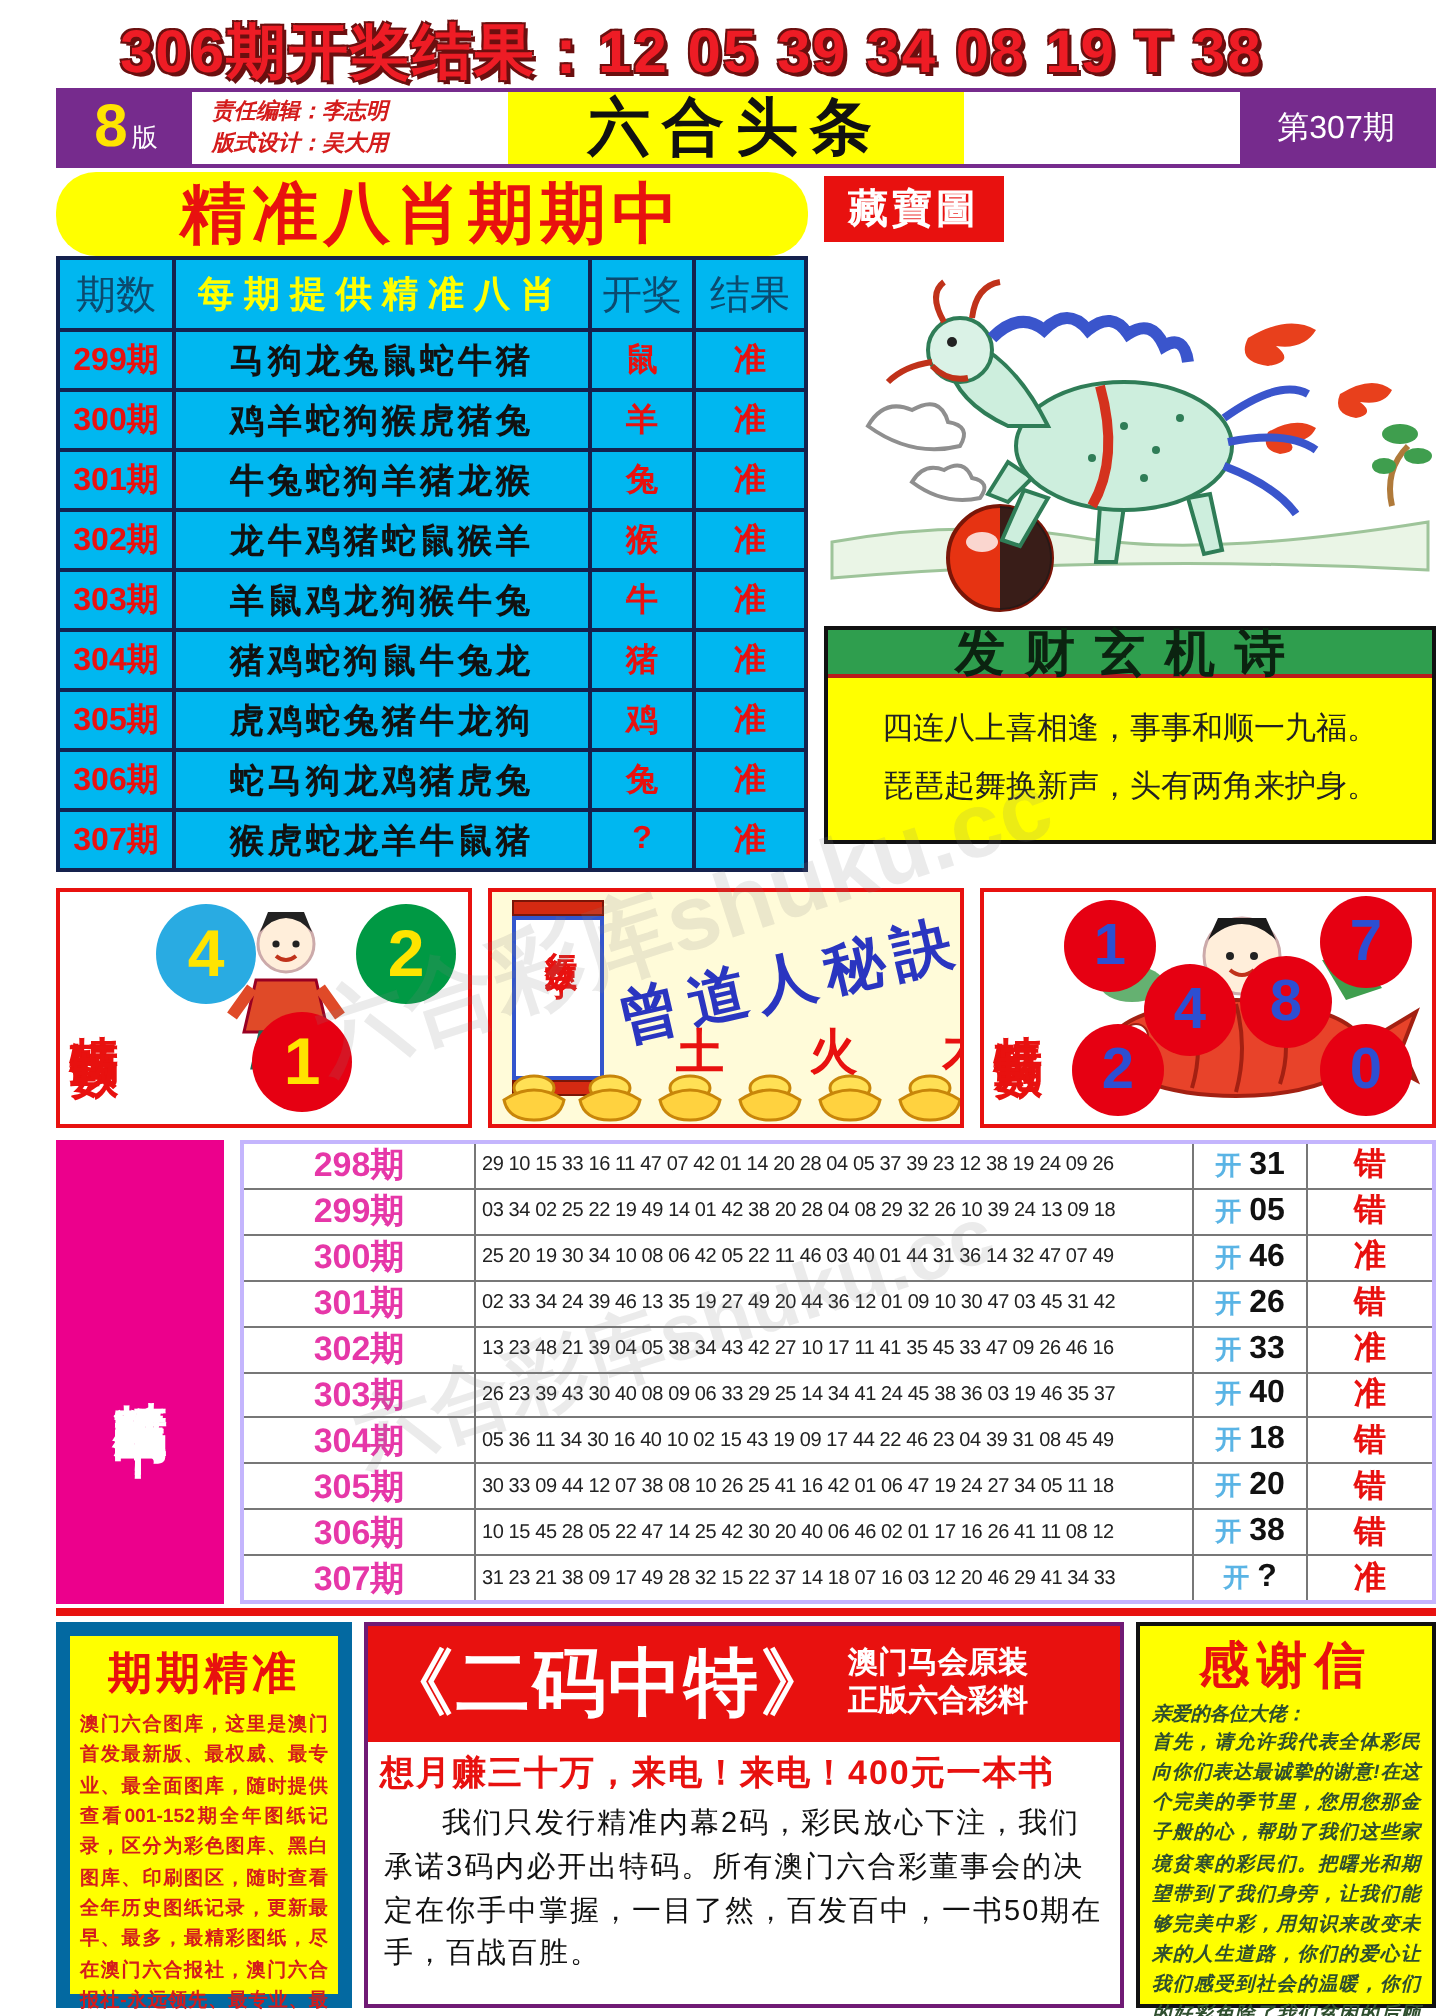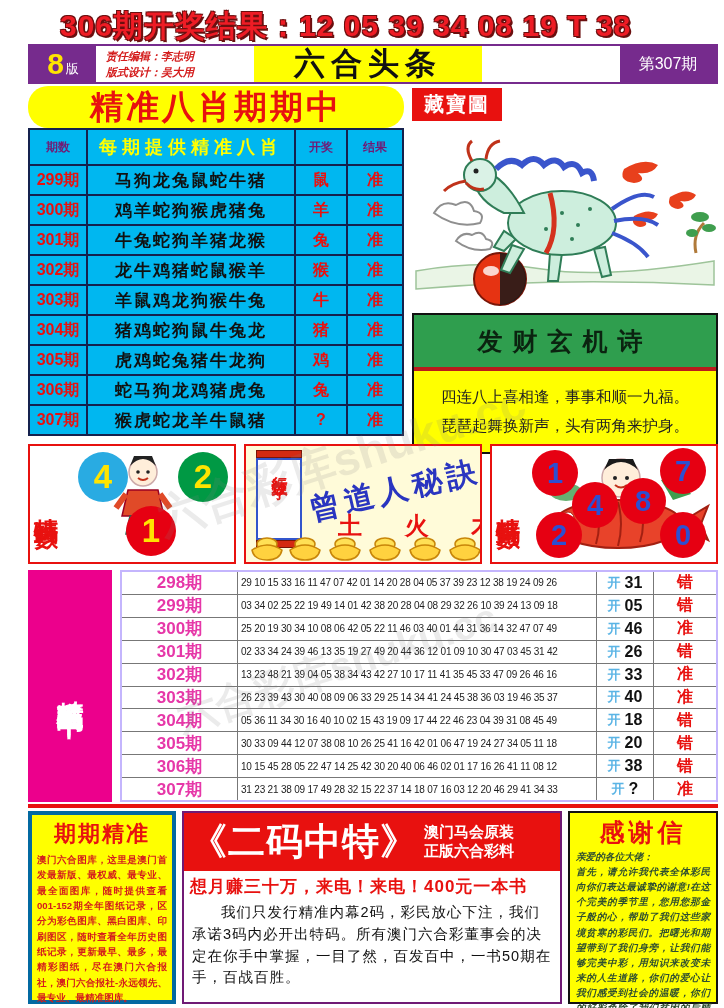--- a/index.html
+++ b/index.html
@@ -26,32 +26,32 @@
 
   
   .main { position:absolute; left:28px; top:86px; width:690px; height:354px; display:flex; }
   .left-col { width:376px; }
   .eight-title { height:42px; background:#ffff00; color:#e8110f; font-size:33px; font-weight:bold;
     display:flex; align-items:center; justify-content:center; letter-spacing:3px;border-radius:20px; }
   table.xiao { width:100%; border-collapse:collapse; background:#00b7f0; table-layout:fixed; }
   table.xiao td, table.xiao th { border:2px solid #15214d; text-align:center; padding:0; height:30px; overflow:hidden; }
   table.xiao th { height:36px; }
   .col-p { width:58px; } .col-x { width:208px; } .col-o { width:52px; } .col-r { width:56px; }
-  .h-red { color:#701a75; font-size:12px; font-weight:bold; }
+  .h-red { color:#0c4a6e; font-size:20px; font-weight:normal; }
   .h-yel { color:#ffff00; font-size:18px; font-weight:bold; letter-spacing:5px; }
   .c-period { color:#e8110f; font-size:16px; font-weight:bold; }
   .c-xiao { color:#111; font-size:17px; font-weight:bold; letter-spacing:2px; }
   .c-open, .c-res { color:#e8110f; font-size:16px; font-weight:bold; }
 
   .right-col { width:314px; padding-left:8px; }
   .treasure-badge { display:inline-block; margin:2px 0 0 0; background:#e8110f; color:#fff;
     font-size:20px; font-weight:bold; padding:3px 12px; letter-spacing:2px; }
   .qilin-box { height:192px; background:#fff; overflow:hidden; }
   .poem { border:2px solid #111; }
-  .poem-title { background:#2f9e4e; border-bottom:4px solid #b91c1c; height:56px; color:#0b2310;
+  .poem-title { background:#2f9e4e; border-bottom:2px solid #b91c1c; height:24px; color:#0b2310;
     font-size:25px; font-weight:bold; letter-spacing:10px; display:flex; align-items:center; justify-content:center; }
   .poem-body { background:#ffff00; padding:12px 5px; color:#222; font-size:15.5px; line-height:1.85; text-align:center; }
 
   
   .mid-band { position:absolute; left:28px; top:444px; width:690px; height:120px; display:flex; gap:8px; }
   .mb-box { position:relative; border:2px solid #e8110f; background:#fff; overflow:hidden; }
   .hd-box { width:208px; }
   .luck-box { flex:1; background:#fffbd9; }
   .tail-box { width:228px; }
   .vtext { writing-mode:vertical-rl; text-orientation:upright; }
@@ -89,21 +89,21 @@
   .wp { width:116px; text-align:center; color:#e637a8; font-size:17px; font-weight:bold; border-right:1px solid #777; align-self:stretch; display:flex; align-items:center; justify-content:center; }
   .wn { flex:1; padding:0 3px; color:#222; font-size:10px; letter-spacing:-0.2px; white-space:nowrap; }
   .wo { width:58px; align-self:stretch; border-left:1px solid #777; border-right:1px solid #777; display:flex; align-items:center; justify-content:center; gap:4px; }
   .wo-k { color:#5ab4e5; font-size:13px; font-weight:bold; }
   .wo-n { color:#111; font-size:16px; font-weight:bold; }
   .wr { width:62px; text-align:center; color:#e8110f; font-size:16px; font-weight:bold; }
 
   
   .bottom { position:absolute; left:28px; top:804px; width:690px; height:200px;
     border-top:4px solid #e8110f; padding-top:3px; display:flex; gap:6px; }
-  .pp-box { width:148px; background:#ffff00; border:4px solid #0369a1; padding:4px 5px; }
+  .pp-box { width:148px; background:#ffff00; border:7px solid #0369a1; padding:4px 5px; }
   .pp-title { color:#e8110f; font-size:22px; font-weight:bold; text-align:center; letter-spacing:2px; }
   .pp-body { color:#d41c1c; font-size:9.6px; font-weight:bold; line-height:1.6; margin-top:3px; text-align:justify; }
   .ad-box { flex:1; border:2px solid #701a75; background:#fff; display:flex; flex-direction:column; }
   .ad-banner { background:#e8110f; display:flex; align-items:center; padding:4px 6px; }
   .ad-banner-title { color:#fff; font-size:37px; font-weight:bold; letter-spacing:1px; white-space:nowrap; }
   .ad-banner-right { margin-left:6px; color:#fff; font-size:15px; font-weight:bold; line-height:1.25; white-space:nowrap; }
   .ad-hot { color:#e8110f; font-size:17px; font-weight:bold; padding:4px 6px 2px; letter-spacing:1px; white-space:nowrap; }
   .ad-body { color:#111; font-size:14.5px; line-height:1.5; padding:2px 8px; text-indent:2em; letter-spacing:1px; }
   .ad-foot { display:flex; align-items:baseline; padding:4px 4px; gap:6px; }
   .ad-foot-blue { color:#1d50d8; font-size:12.5px; font-weight:bold; white-space:nowrap; }

